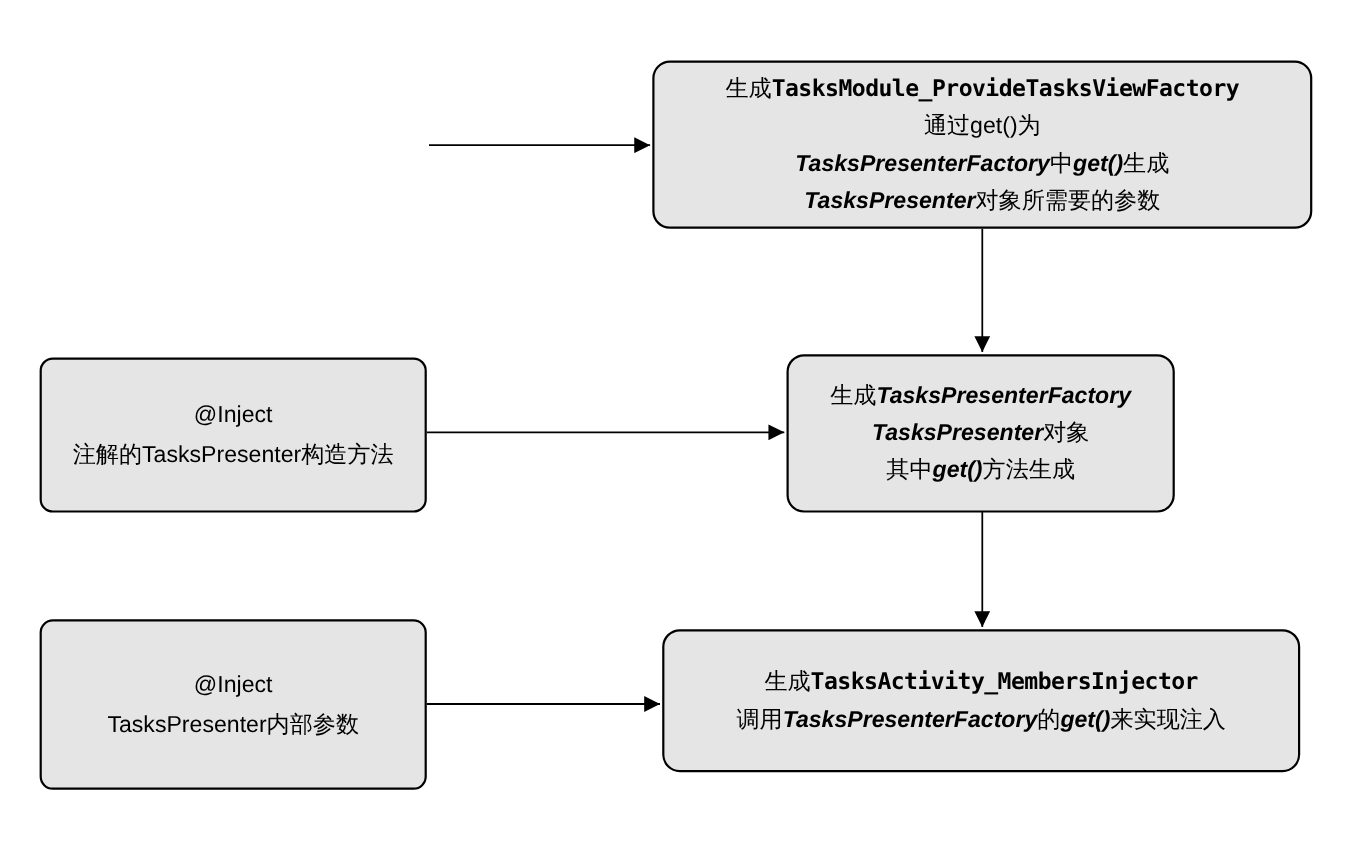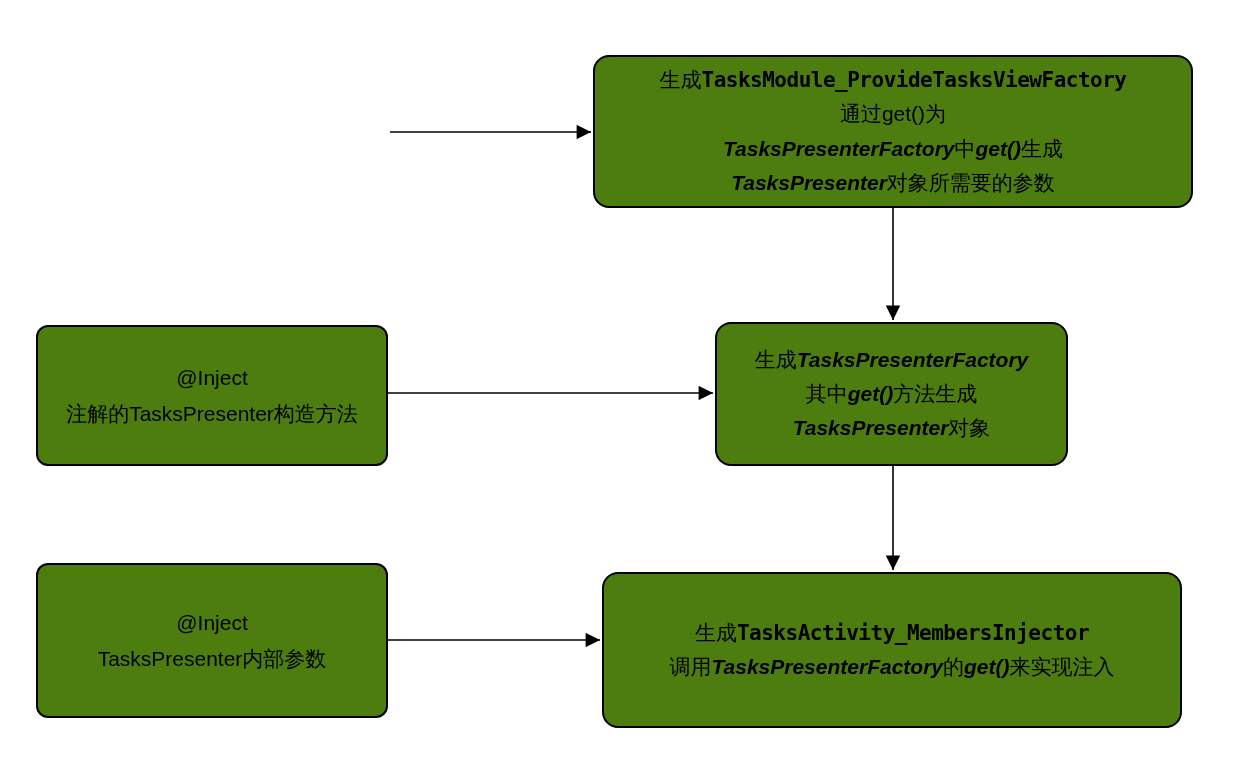--- a/index.html
+++ b/index.html
@@ -21,21 +21,21 @@
     left: 0;
     top: 0;
     width: 1240px;
     height: 768px;
     pointer-events: none;
   }
   .node {
     position: absolute;
     box-sizing: border-box;
     border: 2px solid #000000;
-    background: #4d7c0f;
+    background: #e5e5e5;
     display: flex;
     flex-direction: column;
     justify-content: center;
     align-items: center;
     text-align: center;
     font-size: 21px;
     line-height: 1.68;
   }
   .node.small-radius { border-radius: 12px; }
   .node.big-radius   { border-radius: 16px; }
@@ -45,21 +45,21 @@
     font-family: "DejaVu Sans Mono", monospace;
     font-weight: bold;
     font-size: 21px;
     letter-spacing: -0.5px;
   }
   #box-module           { left: 38px;  top: 90px;  width: 352px; height: 86px;  padding: 0 14px; }
   #box-inject-ctor      { left: 36px;  top: 325px; width: 352px; height: 141px; padding: 0 26px; }
   #box-inject-field     { left: 36px;  top: 563px; width: 352px; height: 155px; padding: 0 14px; }
   #box-factory-provide  { left: 593px; top: 55px;  width: 600px; height: 153px; padding: 0 12px; line-height: 1.62; }
   #box-presenter-factory{ left: 715px; top: 322px; width: 353px; height: 144px; padding: 0 10px; line-height: 1.62; }
-  #box-members-injector { left: 602px; top: 572px; width: 580px; height: 156px; padding: 0 12px; line-height: 1.62; }
+  #box-members-injector { left: 602px; top: 572px; width: 580px; height: 130px; padding: 0 12px; line-height: 1.62; }
 </style>
 </head>
 <body>
 
 <div id="canvas">
 
   <svg id="edges" viewBox="0 0 1240 768" xmlns="http://www.w3.org/2000/svg">
     <defs>
       <marker id="arrowhead" viewBox="0 0 10 10" refX="10" refY="5" markerWidth="11" markerHeight="9" orient="auto-start-reverse">
         <path d="M0,0 L10,5 L0,10 z" fill="#000000"></path>
@@ -85,22 +85,22 @@
 
   <div id="box-factory-provide" class="node big-radius">
     <span class="line"><span>生成</span><span class="code">TasksModule_ProvideTasksViewFactory</span></span>
     <span class="line">通过get()为</span>
     <span class="line"><span class="b">TasksPresenterFactory</span><span>中</span><span class="b">get()</span><span>生成</span></span>
     <span class="line"><span class="b">TasksPresenter</span><span>对象所需要的参数</span></span>
   </div>
 
   <div id="box-presenter-factory" class="node big-radius">
     <span class="line"><span>生成</span><span class="b">TasksPresenterFactory</span></span>
+    <span class="line"><span class="b">TasksPresenter</span><span>对象</span></span>
     <span class="line"><span>其中</span><span class="b">get()</span><span>方法生成</span></span>
-    <span class="line"><span class="b">TasksPresenter</span><span>对象</span></span>
   </div>
 
   <div id="box-members-injector" class="node big-radius">
     <span class="line"><span>生成</span><span class="code">TasksActivity_MembersInjector</span></span>
     <span class="line"><span>调用</span><span class="b">TasksPresenterFactory</span><span>的</span><span class="b">get()</span><span>来实现注入</span></span>
   </div>
 
 </div>
 
 </body></html>

